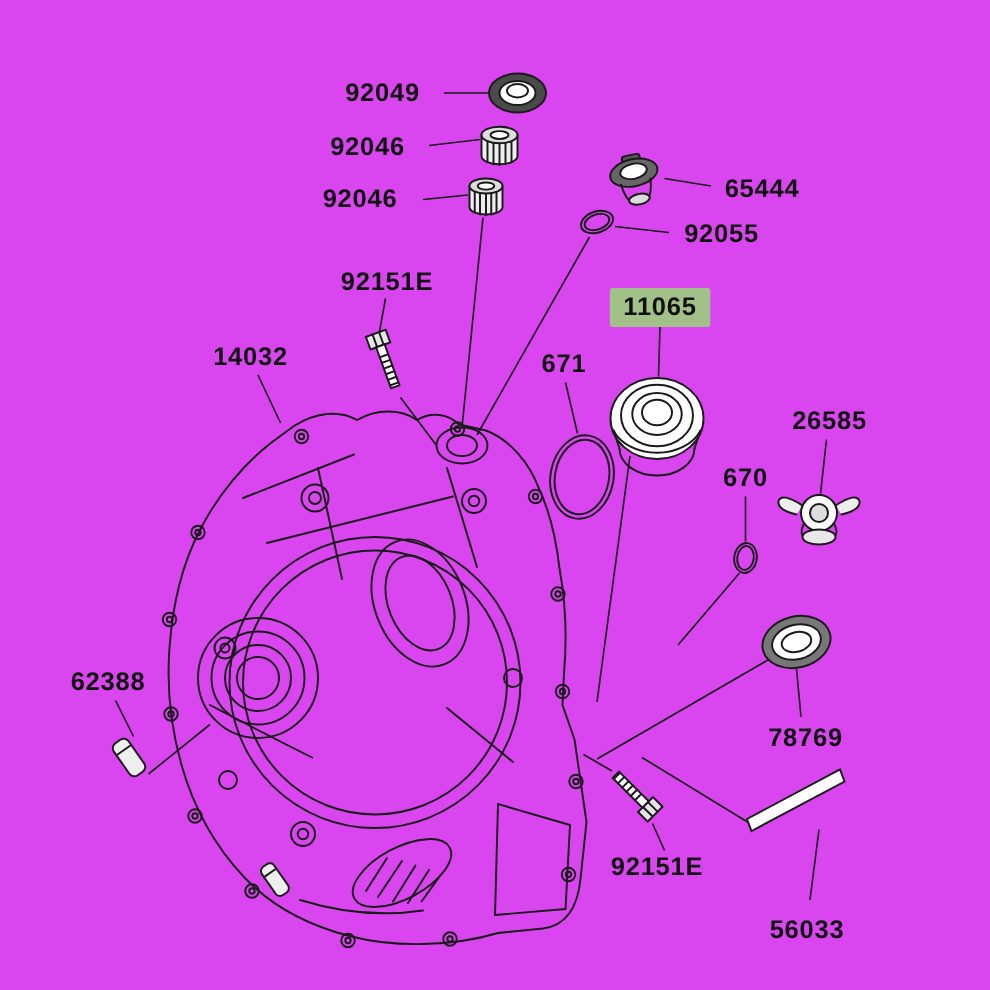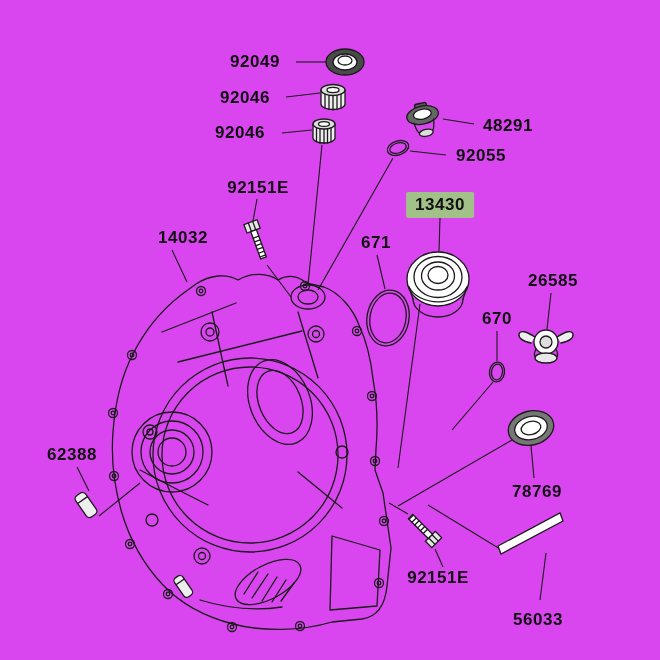--- a/index.html
+++ b/index.html
@@ -244,25 +244,25 @@
 
       <g>
         <path d="M498,546 L560,513 L563,521 L501,554 Z" fill="#ffffff"></path>
       </g>
     </g>
   </svg>
 
   <div class="part-label" style="left:255px;top:62px">92049</div>
   <div class="part-label" style="left:245px;top:98px">92046</div>
   <div class="part-label" style="left:240px;top:133px">92046</div>
-  <div class="part-label" style="left:508px;top:126px">48291</div>
+  <div class="part-label" style="left:508px;top:126px">65444</div>
   <div class="part-label" style="left:481px;top:156px">92055</div>
   <div class="part-label" style="left:258px;top:188px">92151E</div>
-  <div class="part-label hl" style="left: 440px; top: 205px; background-color: rgb(162, 193, 137);">13430</div>
-  <div class="part-label" style="left:183px;top:238px">14032</div>
+  <div class="part-label hl" style="left: 440px; top: 205px; background-color: rgb(162, 193, 137);">11065</div>
+  <div class="part-label" style="left:167px;top:238px">14032</div>
   <div class="part-label" style="left:376px;top:243px">671</div>
   <div class="part-label" style="left:553px;top:281px">26585</div>
   <div class="part-label" style="left:497px;top:319px">670</div>
   <div class="part-label" style="left:72px;top:455px">62388</div>
   <div class="part-label" style="left:537px;top:492px">78769</div>
   <div class="part-label" style="left:438px;top:578px">92151E</div>
   <div class="part-label" style="left:538px;top:620px">56033</div>
 </div>
 
 </body></html>

